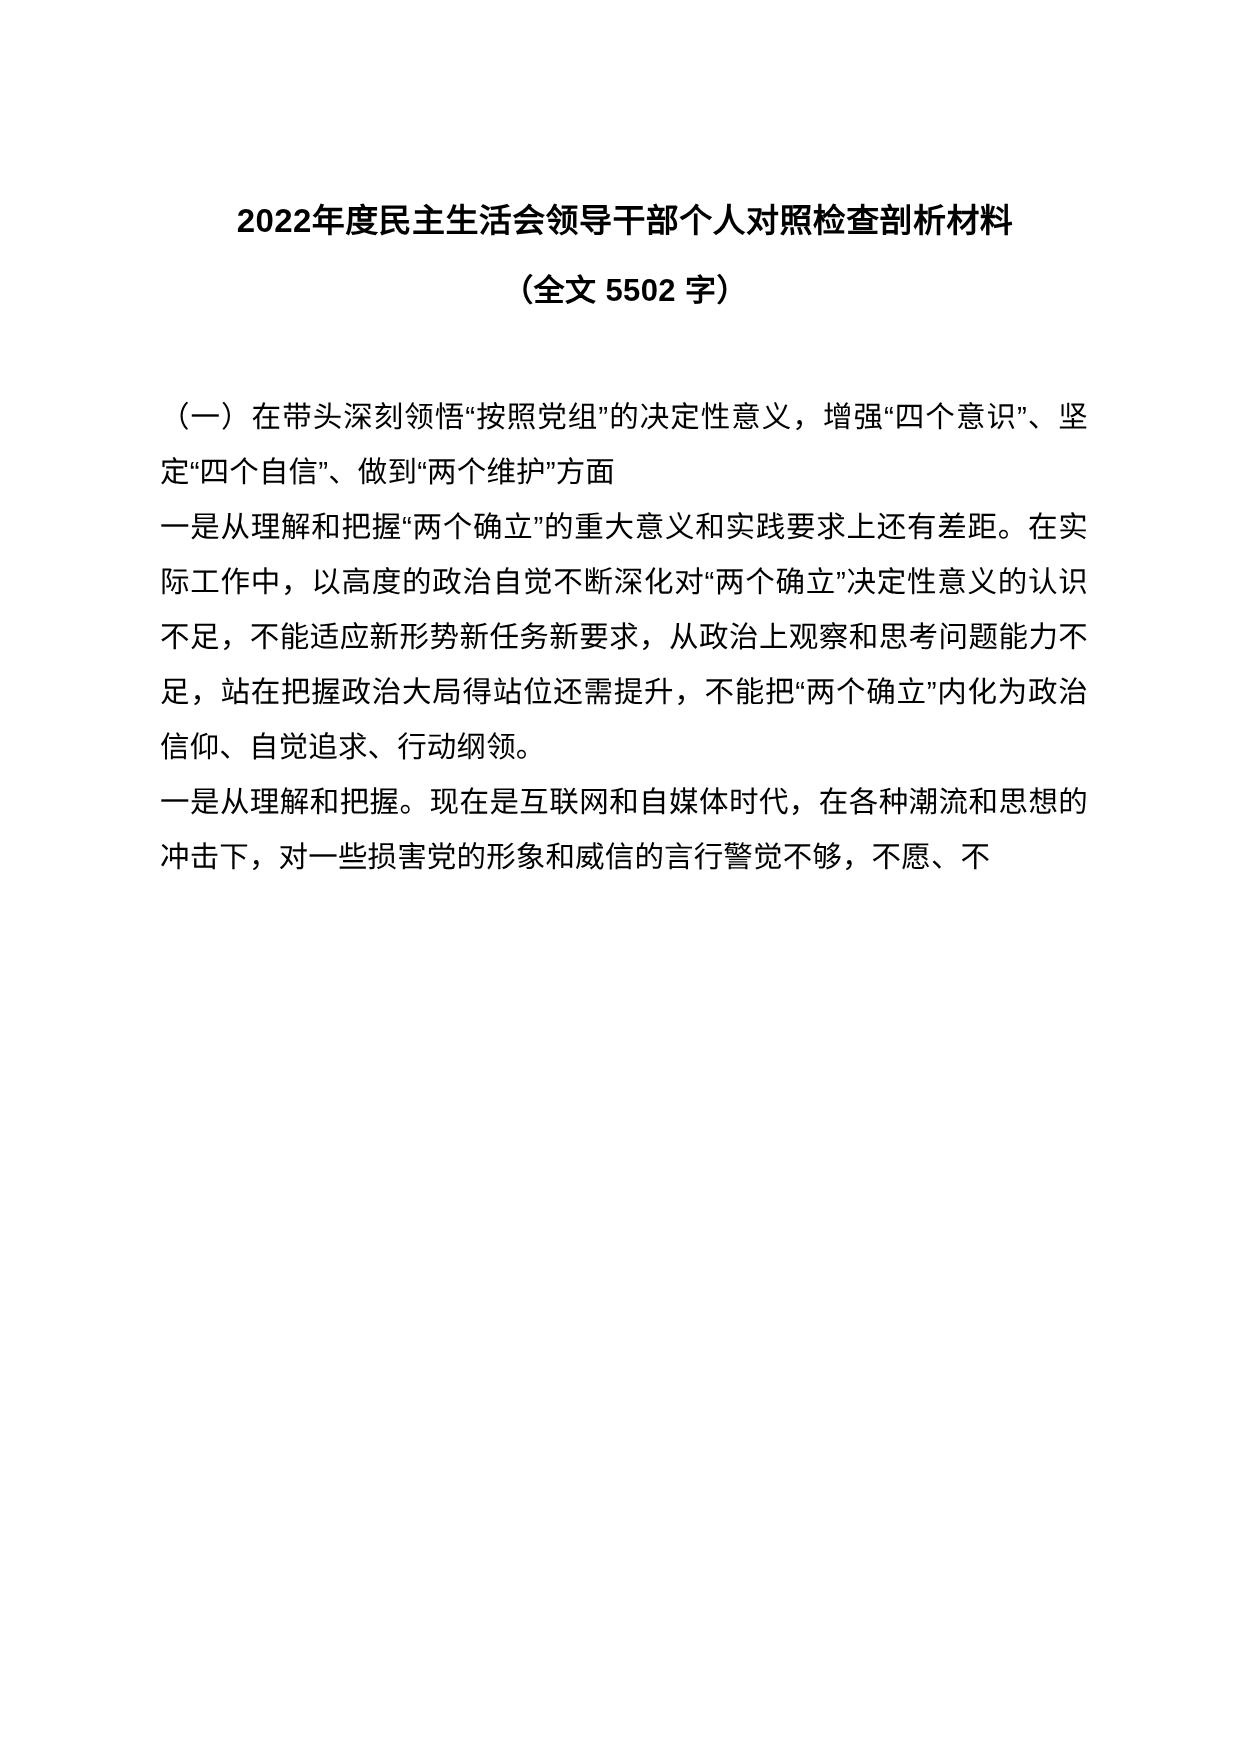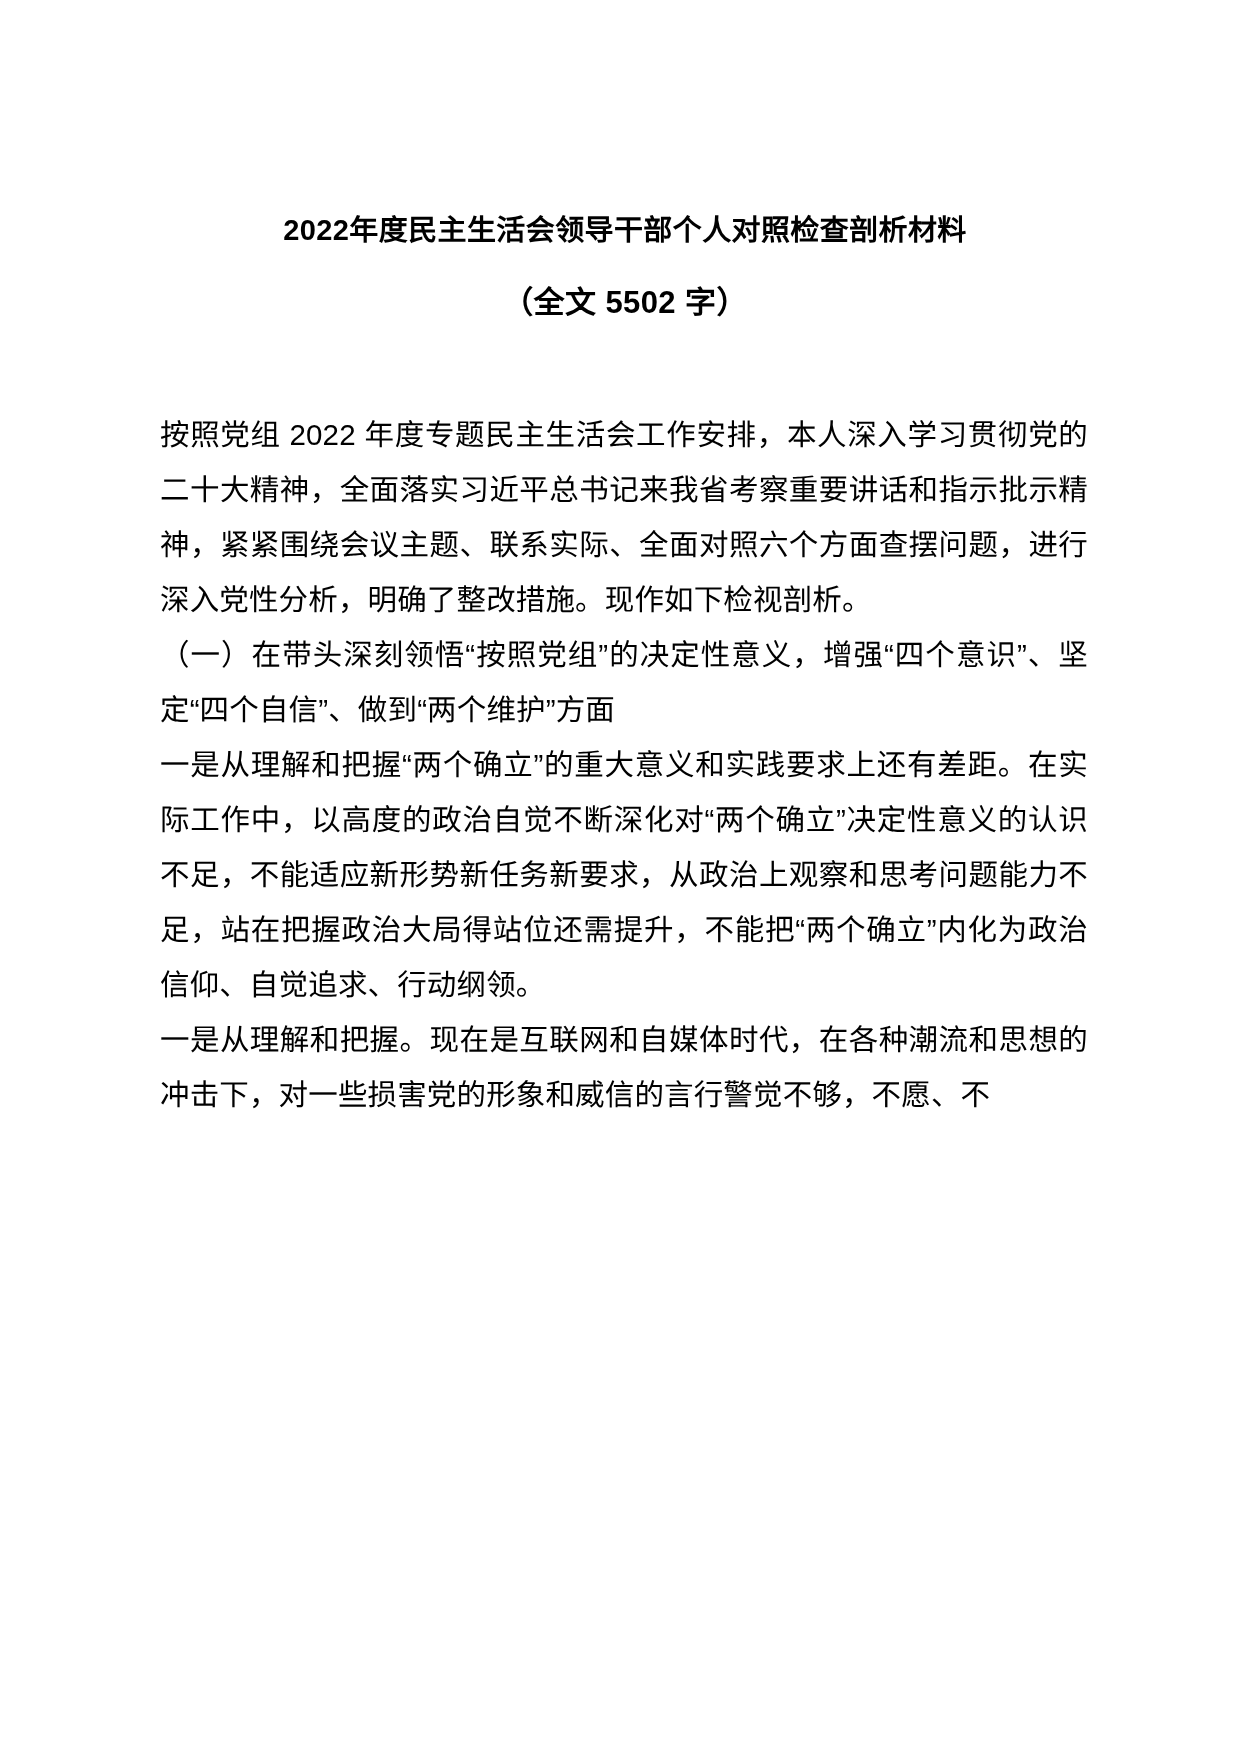--- a/index.html
+++ b/index.html
@@ -21,36 +21,36 @@
     overflow: hidden;
     box-sizing: border-box;
   }
   #content {
     position: absolute;
     left: 160px;
     top: 0;
     width: 930px;
   }
   .doc-title {
-    font-size: 29px;
+    font-size: 33px;
     font-weight: 700;
     line-height: 1.52;
     text-align: center;
     letter-spacing: 0.4px;
-    margin: 12px;
+    margin: 0;
     padding-top: 196px;
     word-break: break-all;
   }
   .doc-subtitle {
     font-size: 31px;
     font-weight: 700;
     line-height: 1.5;
     text-align: center;
     letter-spacing: 0.4px;
-    margin: 18px;
+    margin: 12px;
     padding-top: 10px;
   }
   .body-block {
     padding-top: 62px;
   }
   p.para {
     font-size: 29.5px;
     line-height: 55px;
     margin: 0 0 0 0;
     text-align: justify;
@@ -69,21 +69,20 @@
 
 <div id="page">
   <div id="content">
 
     <h1 class="doc-title">2022年度民主生活会领导干部个人对照检查剖析材料</h1>
 
     <h2 class="doc-subtitle">（全文 5502 字）</h2>
 
     <div class="body-block">
 
-      <p class="para w-narrow">按照党组 2022 年度专题民主生活会工作安排，本人深入学习贯彻党的二十大精神，全面落实习近平总书记来我省考察重要讲话和指示批示精神，紧紧围绕会议主题、联系实际、全面对照六个方面查摆问题，进行深入党性分析，明确了整改措施。现作如下检视剖析。</p>
 
 
       <p class="para w-narrow">（一）在带头深刻领悟“按照党组”的决定性意义，增强“四个意识”、坚定“四个自信”、做到“两个维护”方面</p>
 
       <p class="para w-narrow">一是从理解和把握“两个确立”的重大意义和实践要求上还有差距。在实际工作中，以高度的政治自觉不断深化对“两个确立”决定性意义的认识不足，不能适应新形势新任务新要求，从政治上观察和思考问题能力不足，站在把握政治大局得站位还需提升，不能把“两个确立”内化为政治信仰、自觉追求、行动纲领。</p>
 
 
       <p class="para w-narrow">一是从理解和把握。现在是互联网和自媒体时代，在各种潮流和思想的冲击下，对一些损害党的形象和威信的言行警觉不够，不愿、不</p>
 
     </div>

